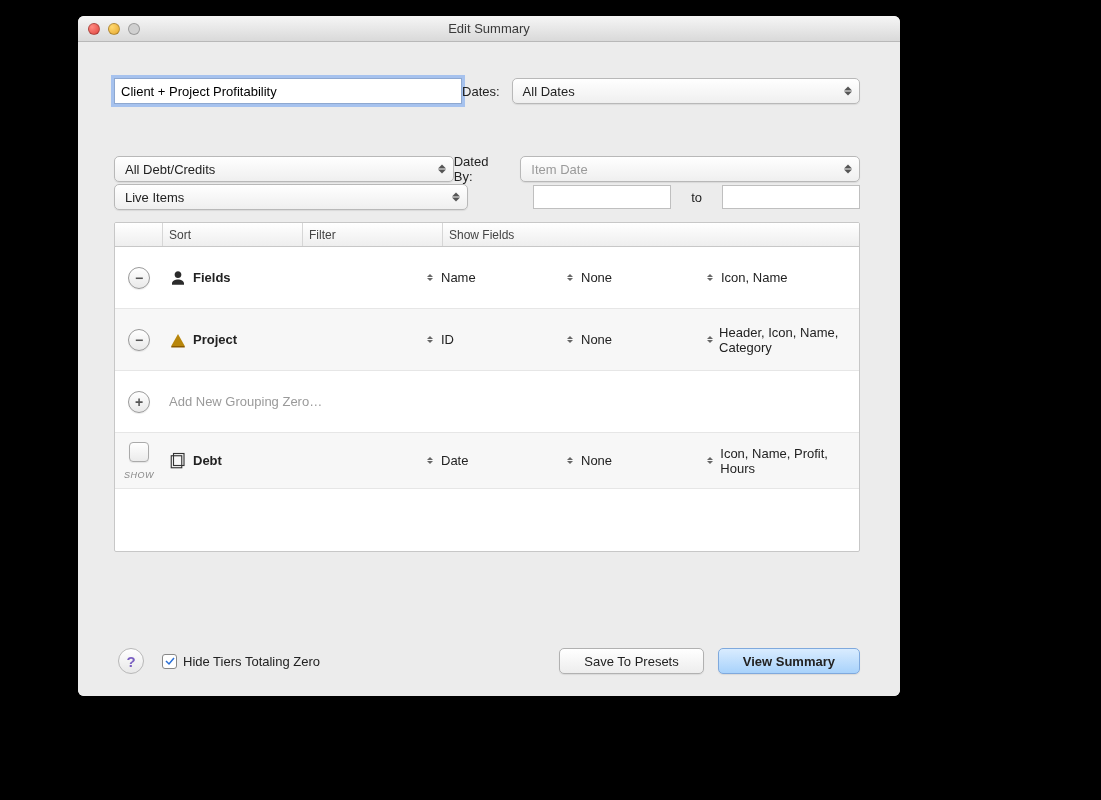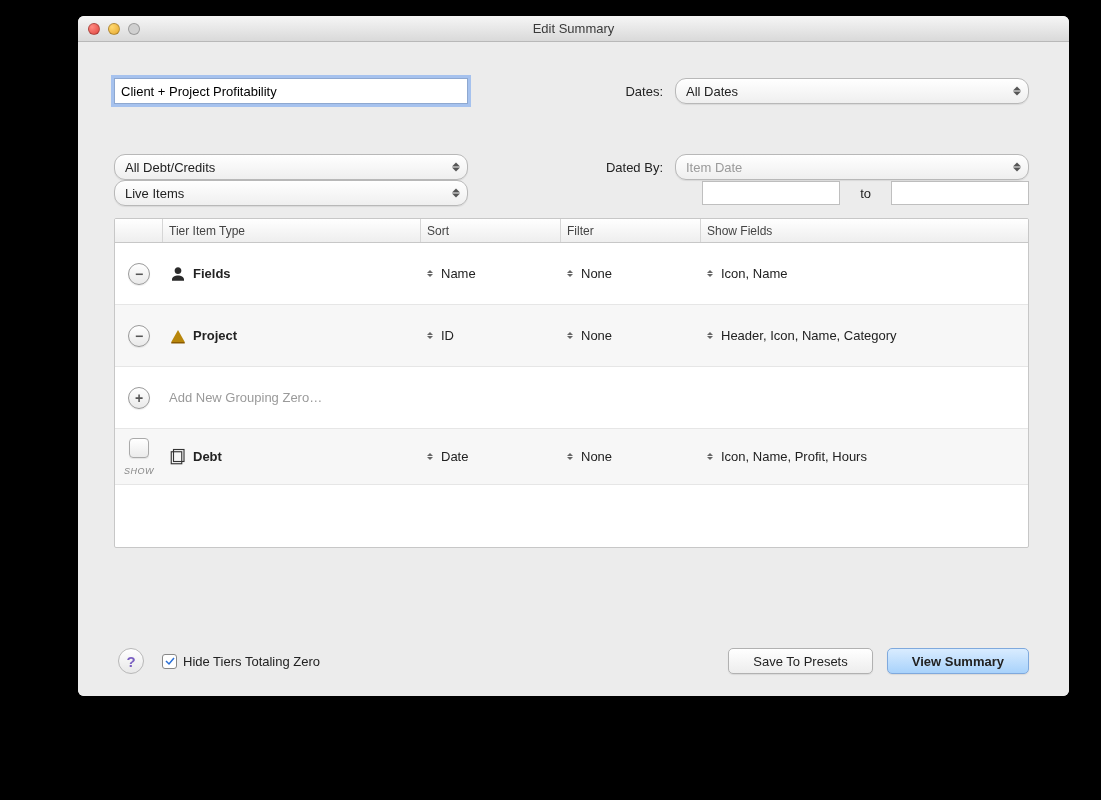--- a/index.html
+++ b/index.html
@@ -11,21 +11,21 @@
     font-size: 13px;
     color: #222;
     width: 1101px;
     height: 800px;
     position: relative;
   }
   .window {
     position: absolute;
     left: 78px;
     top: 16px;
-    width: 991px;
+    width: 822px;
     height: 680px;
     background: #ececec;
     border-radius: 6px;
     box-shadow: 0 10px 40px rgba(0,0,0,0.5);
     overflow: hidden;
     display: flex;
     flex-direction: column;
   }
   .titlebar {
     height: 26px;
@@ -76,21 +76,21 @@
     box-shadow: 0 0 0 3px rgba(110,160,240,0.55);
   }
   .textfield.small {
     box-shadow: none;
     border: 1px solid #bfbfbf;
     height: 24px;
   }
   .select {
     height: 26px;
     border: 1px solid #b8b8b8;
-    border-radius: 11px;
+    border-radius: 5px;
     background: linear-gradient(#ffffff, #efefef);
     padding: 0 22px 0 10px;
     font-size: 13px;
     position: relative;
     display: flex;
     align-items: center;
     cursor: default;
     box-shadow: 0 1px 1px rgba(0,0,0,0.08);
   }
   .select .caret {
@@ -275,21 +275,20 @@
       </div>
       <div class="spacer"></div>
       <input class="textfield small" style="width: 138px;" value="">
       <span class="label" style="margin:0 20px">to</span>
       <input class="textfield small" style="width: 138px;" value="">
     </div>
 
     <div class="table-wrap" style="margin-top:12px; height:330px">
       <div class="thead">
         <div class="th col-handle"></div>
-        <div class="th col-type">Tier Item Type</div>
         <div class="th col-sort">Sort</div>
         <div class="th col-filter">Filter</div>
         <div class="th col-show">Show Fields</div>
       </div>
       <div class="tbody">
 
         <div class="trow">
           <div class="td col-handle" style="justify-content:center">
             <div class="icon-circle">
                 <span class="minus">−</span>

